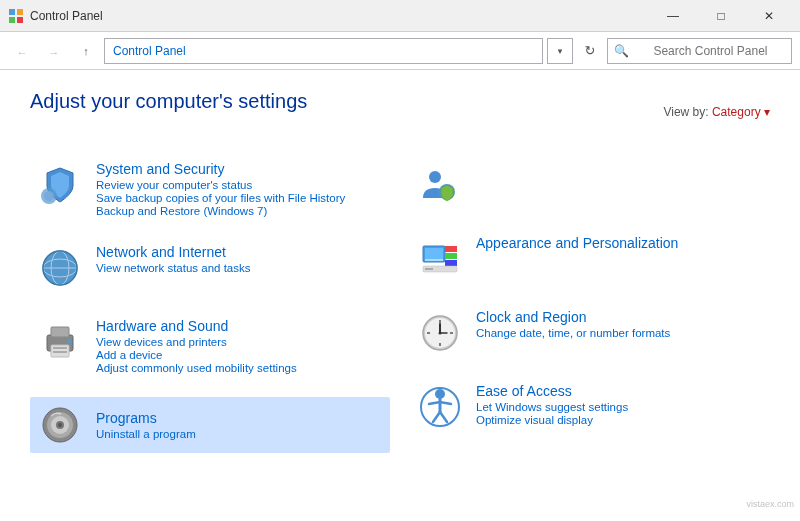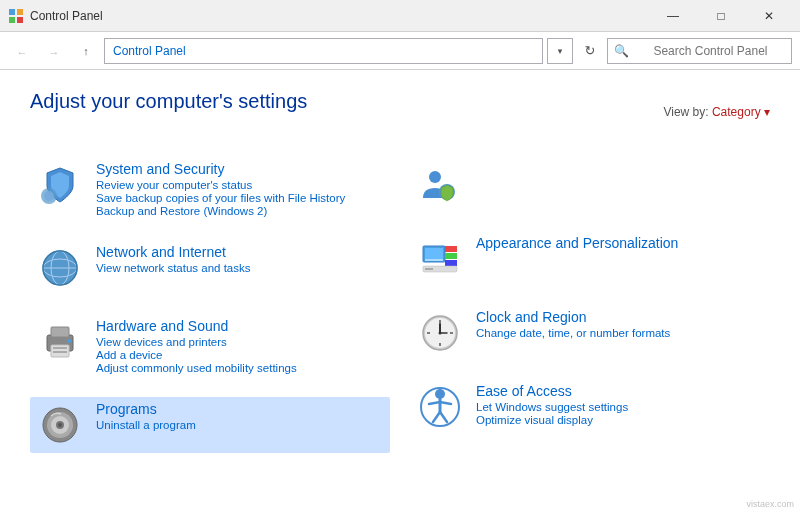--- a/index.html
+++ b/index.html
@@ -125,21 +125,21 @@
     }
 
     .category-item {
       display: flex;
       align-items: flex-start;
       margin-bottom: 18px;
       padding: 4px 6px;
       cursor: pointer;
       border-radius: 2px;
     }
-    .category-item.selected { background: #cce0ff; }
+    .category-item.selected { background: #cce0ff; align-items: center; }
 
     .cat-icon {
       width: 48px; height: 48px;
       margin-right: 12px;
       flex-shrink: 0;
       display: flex; align-items: center; justify-content: center;
     }
 
     .cat-text { flex: 1; }
 
@@ -225,21 +225,21 @@
             <path d="M21 8 L30 12 L30 22 C30 28 21 34 21 34 C21 34 12 28 12 22 L12 12 Z" fill="#6aafee"></path>
 
             <ellipse cx="10" cy="32" rx="8" ry="8" fill="#5599cc" opacity="0.7"></ellipse>
             <ellipse cx="10" cy="32" rx="5" ry="5" fill="#77aadd" opacity="0.9"></ellipse>
           </svg>
         </div>
         <div class="cat-text">
           <div class="cat-title">System and Security</div>
           <span class="cat-link">Review your computer's status</span>
           <span class="cat-link">Save backup copies of your files with File History</span>
-          <span class="cat-link">Backup and Restore (Windows 2)</span>
+          <span class="cat-link">Backup and Restore (Windows 7)</span>
         </div>
       </div>
 
       <div class="category-item">
         <div class="cat-icon">
           <svg width="42" height="42" viewBox="0 0 42 42">
             <circle cx="21" cy="21" r="17" fill="#5599cc" stroke="#3a7aaa" stroke-width="1"></circle>
             <ellipse cx="21" cy="21" rx="9" ry="17" fill="none" stroke="#aaccee" stroke-width="1"></ellipse>
             <line x1="4" y1="21" x2="38" y2="21" stroke="#aaccee" stroke-width="1"></line>
             <ellipse cx="21" cy="21" rx="17" ry="9" fill="none" stroke="#aaccee" stroke-width="1"></ellipse>

